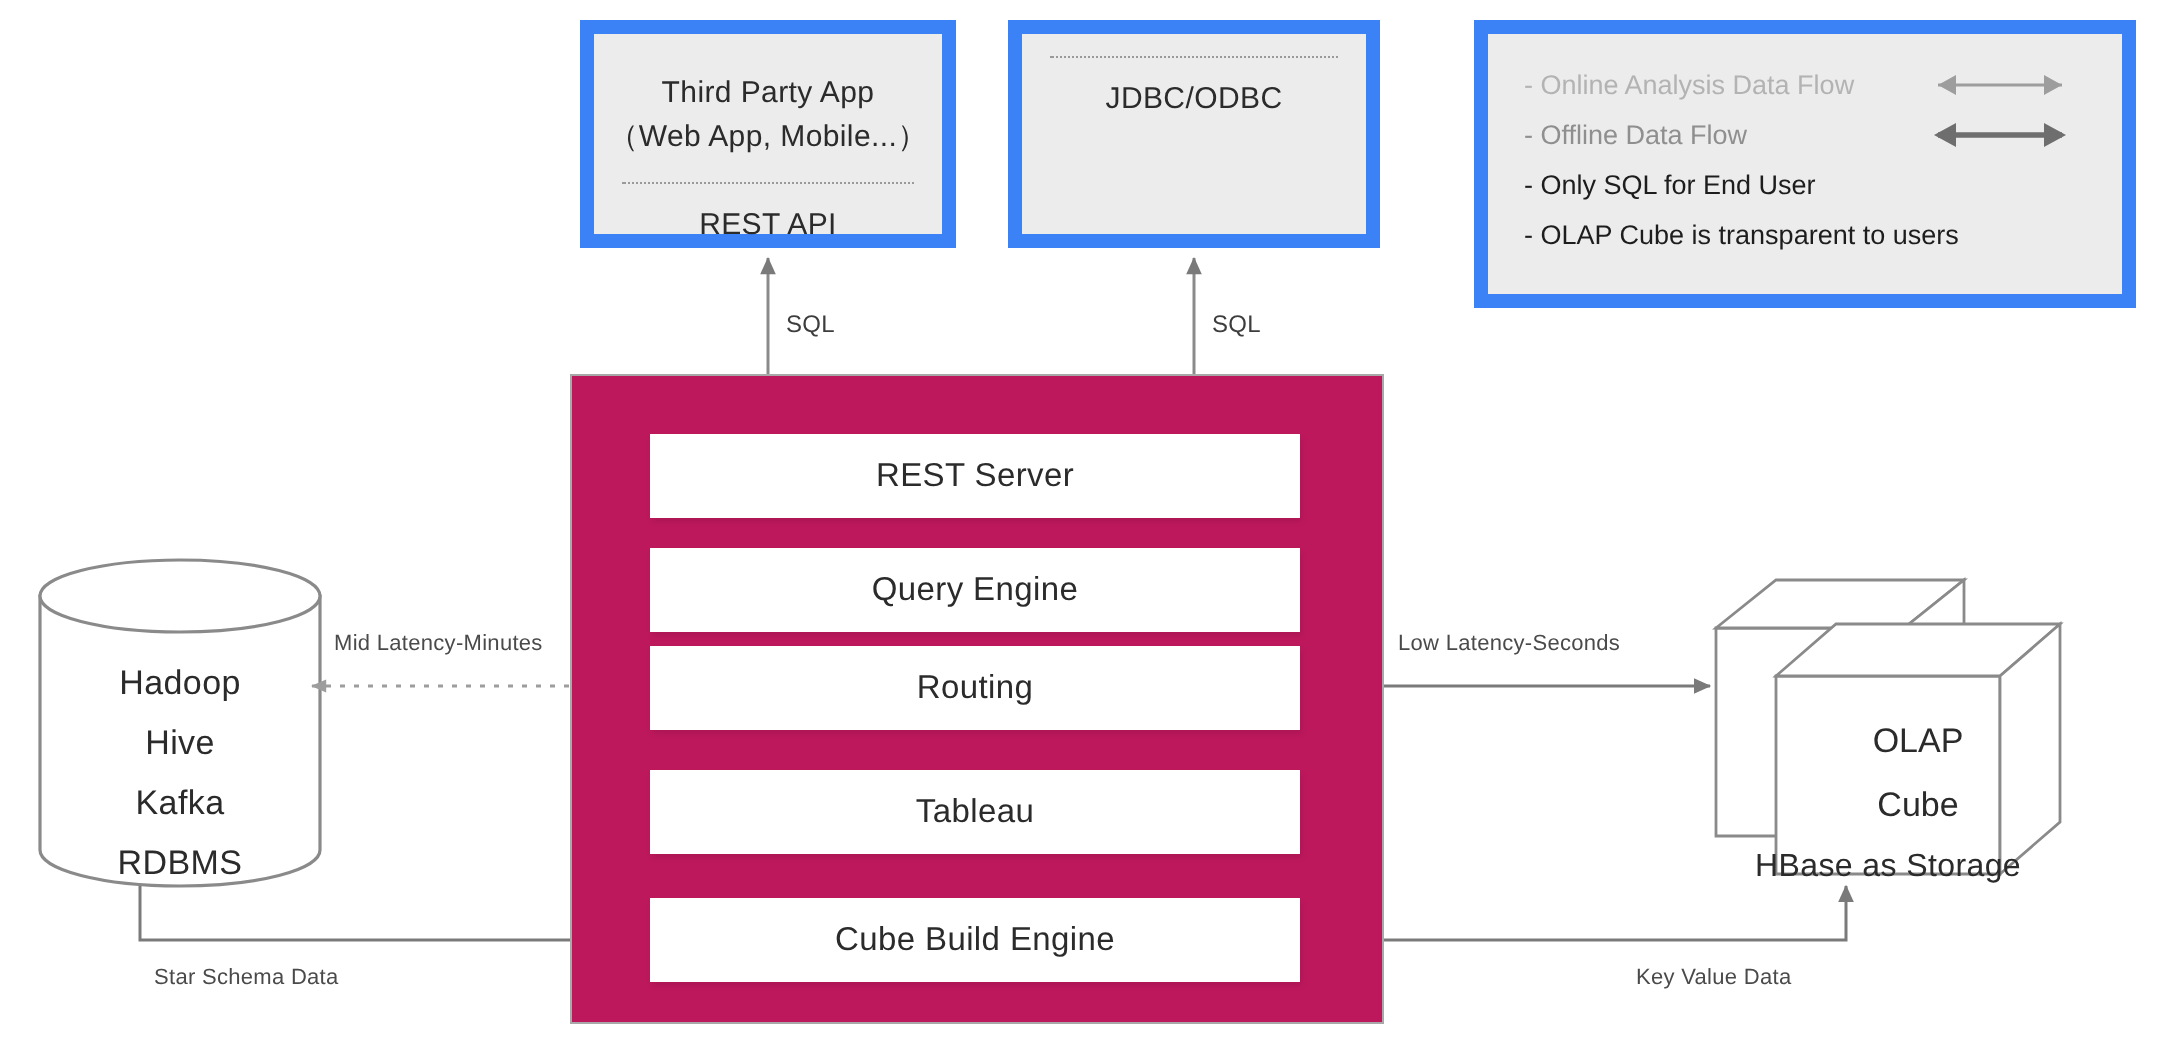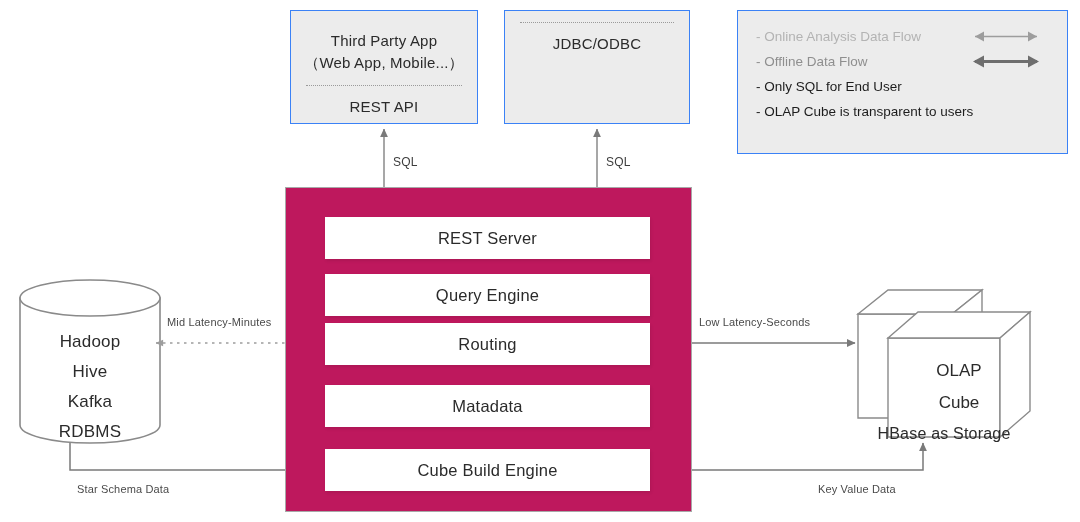--- a/index.html
+++ b/index.html
@@ -23,21 +23,21 @@
     top: 0;
     width: 1080px;
     height: 522px;
     pointer-events: none;
   }
 
   
   .panel {
     position: absolute;
     background: #ececec;
-    border: 1px solid #3b82f6;
+    border: 7px solid #3b82f6;
     box-sizing: border-box;
   }
   .client-box {
     display: flex;
     flex-direction: column;
     align-items: center;
   }
   .client-top {
     flex: 0 0 auto;
     padding-top: 19px;
@@ -253,21 +253,21 @@
 
     <div class="service" style="left:39px; top:86px; width:325px; height:42px;">
       <span>Query Engine</span>
     </div>
 
     <div class="service" style="left:39px; top:135px; width:325px; height:42px;">
       <span>Routing</span>
     </div>
 
     <div class="service" style="left:39px; top:197px; width:325px; height:42px;">
-      <span>Matadata</span>
+      <span>Tableau</span>
     </div>
 
     <div class="service" style="left:39px; top:261px; width:325px; height:42px;">
       <span>Cube Build Engine</span>
     </div>
   </div>
 
   <div class="cyl-text" style="left:20px; top:327px;">
     <div>Hadoop</div>
     <div>Hive</div>

